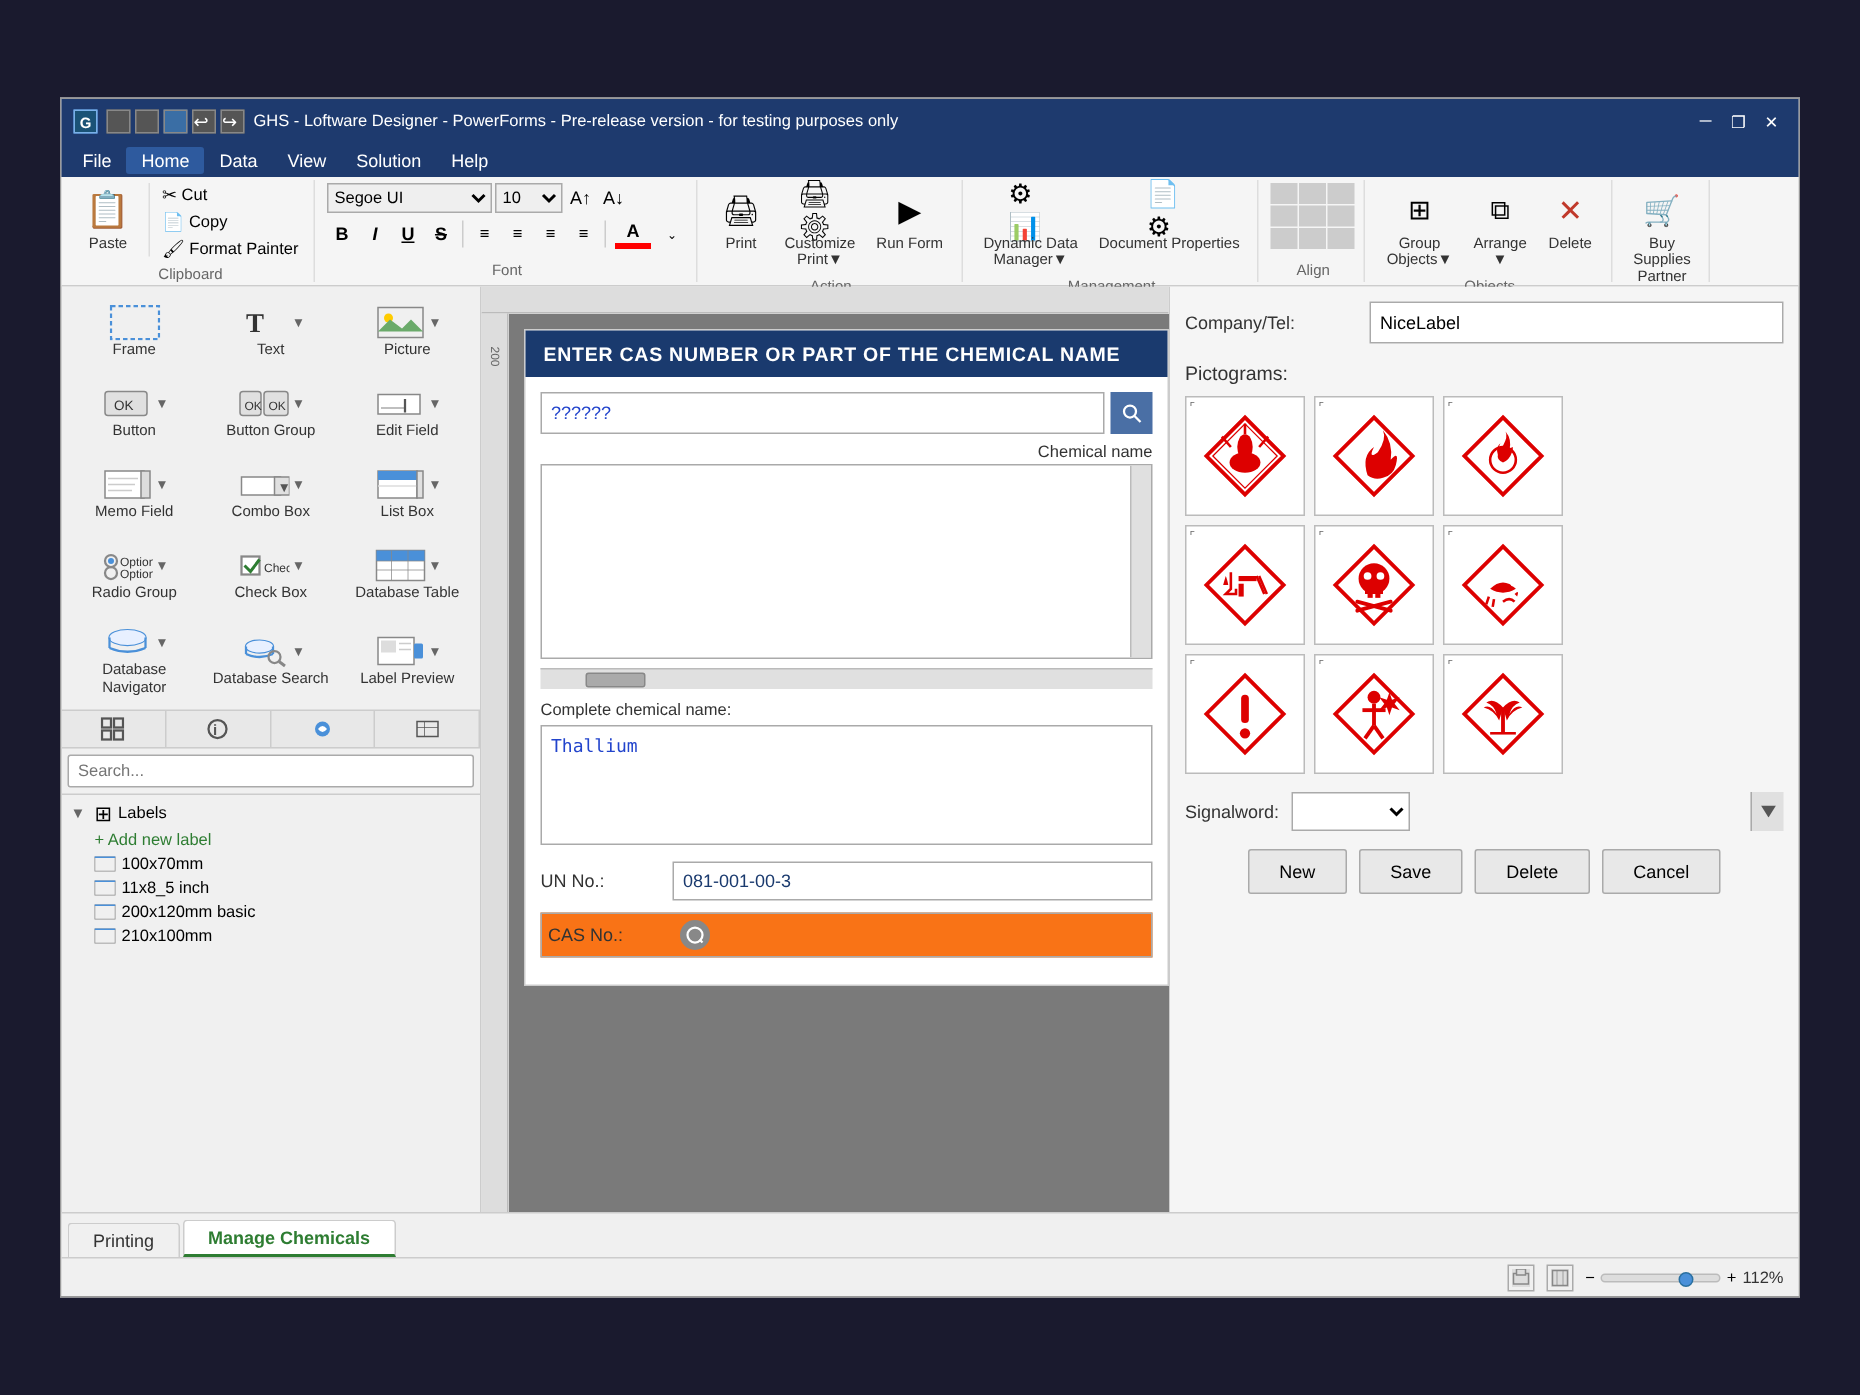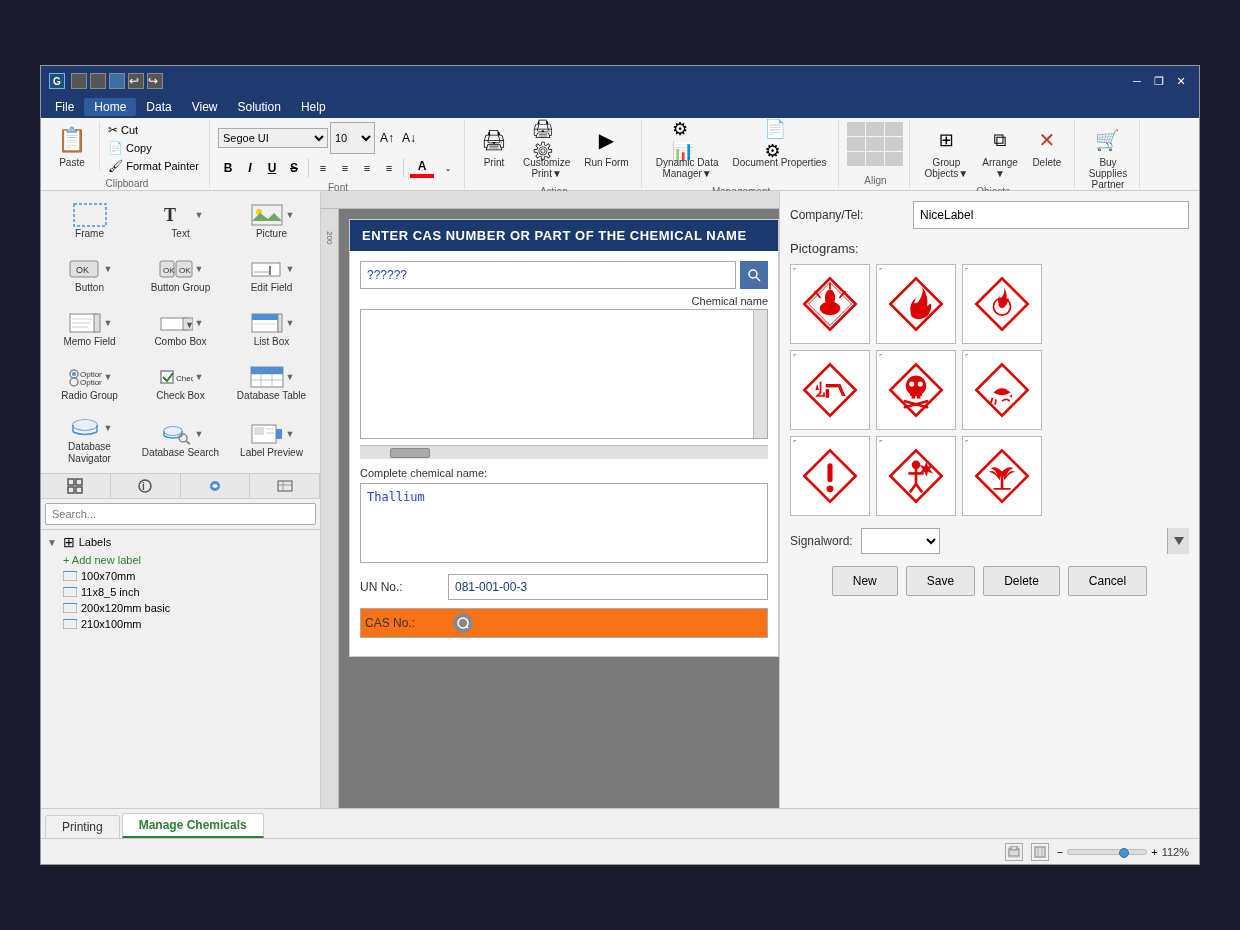--- a/index.html
+++ b/index.html
@@ -22,21 +22,21 @@
     .ribbon { background: #f5f5f5; border-bottom: 1px solid #ccc; display: flex; flex-direction: column; }
     .ribbon-content { display: flex; align-items: stretch; padding: 2px 4px; height: 72px; gap: 2px; }
     .ribbon-group { display: flex; flex-direction: column; align-items: center; border-right: 1px solid #ddd; padding: 0 6px; min-width: fit-content; }
     .ribbon-group-items { display: flex; align-items: flex-start; gap: 2px; flex: 1; padding: 2px 0; }
     .ribbon-group-label { font-size: 10px; color: #666; padding: 2px 0; margin-top: auto; }
     .ribbon-btn { display: flex; flex-direction: column; align-items: center; justify-content: flex-start; padding: 3px 6px; cursor: pointer; border-radius: 3px; min-width: 36px; }
     .ribbon-icon { width: 30px; height: 30px; display: flex; align-items: center; justify-content: center; font-size: 20px; }
     .ribbon-label { font-size: 10px; color: #333; text-align: center; margin-top: 2px; }
     .font-row { display: flex; align-items: center; gap: 2px; }
     .font-select { height: 20px; font-size: 11px; border: 1px solid #aaa; width: 110px; }
-    .font-size-select { height: 32px; font-size: 11px; border: 1px solid #aaa; width: 45px; }
+    .font-size-select { height: 20px; font-size: 11px; border: 1px solid #aaa; width: 45px; }
     .font-btn { width: 20px; height: 20px; border: 1px solid transparent; cursor: pointer; font-size: 12px; display: flex; align-items: center; justify-content: center; background: none; }
     .format-btn { width: 20px; height: 20px; border: 1px solid transparent; cursor: pointer; font-size: 12px; display: flex; align-items: center; justify-content: center; font-weight: bold; background: none; }
     .align-btn { width: 20px; height: 20px; border: 1px solid transparent; cursor: pointer; font-size: 11px; display: flex; align-items: center; justify-content: center; background: none; }
     .color-btn { display: flex; flex-direction: column; align-items: center; width: 28px; cursor: pointer; }
     .color-indicator { width: 24px; height: 4px; background: #ff0000; margin-top: 1px; }
 
     
     .main-area { display: flex; flex: 1; overflow: hidden; }
     
     
@@ -143,20 +143,21 @@
           <text x="7" y="11" text-anchor="middle" fill="white" font-size="10" font-weight="bold">G</text>
         </svg>
     </div>
     <div style="display:flex; gap:3px; margin-right:6px;">
       <div style="width:16px;height:16px;background:#555;border:1px solid #888;cursor:pointer;"></div>
       <div style="width:16px;height:16px;background:#555;border:1px solid #888;cursor:pointer;"></div>
       <div style="width:16px;height:16px;background:#3a6ea5;border:1px solid #888;cursor:pointer;"></div>
       <div style="width:16px;height:16px;background:#555;border:1px solid #888;cursor:pointer;">↩</div>
       <div style="width:16px;height:16px;background:#555;border:1px solid #888;cursor:pointer;">↪</div>
     </div>
+    <span class="title-bar-text">GHS -  Loftware Designer - PowerForms - Pre-release version - for testing purposes only</span>
     <div class="title-bar-controls">
       <div class="title-bar-btn">─</div>
       <div class="title-bar-btn">❐</div>
       <div class="title-bar-btn close">✕</div>
     </div>
   </div>
 
   <div class="menu-bar">
     <div class="menu-item">File</div>
     <div class="menu-item active">Home</div>

